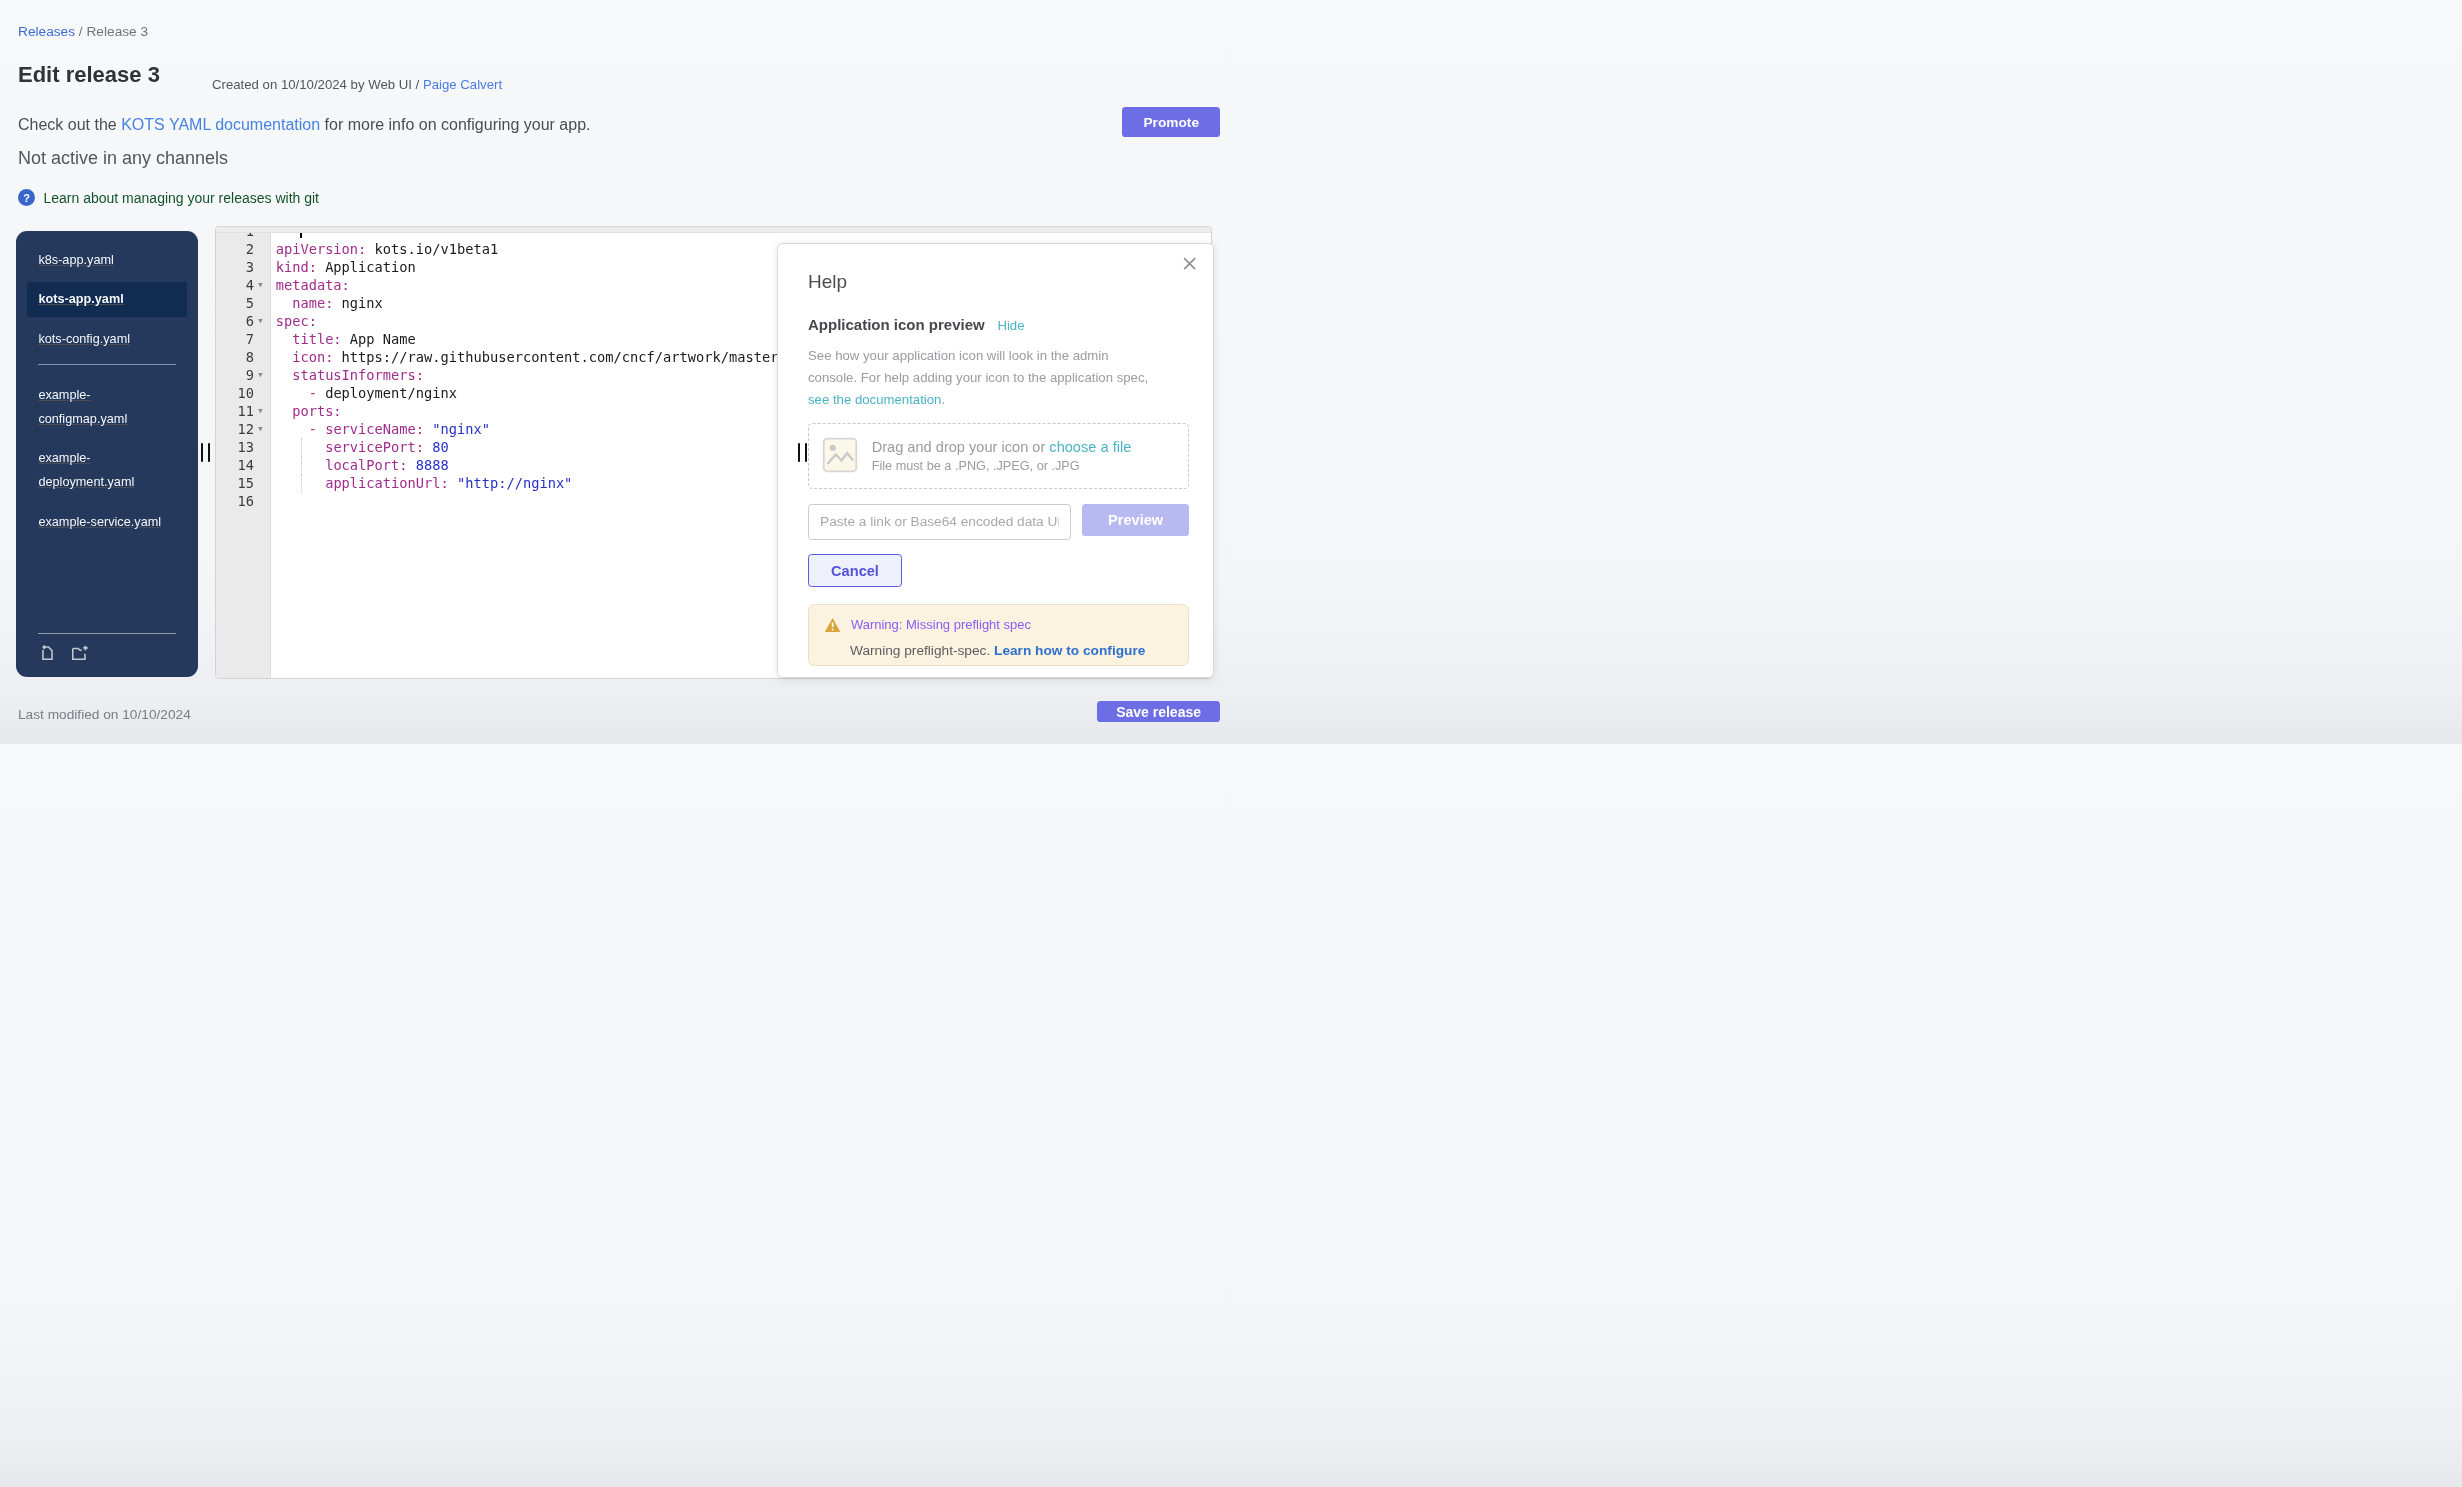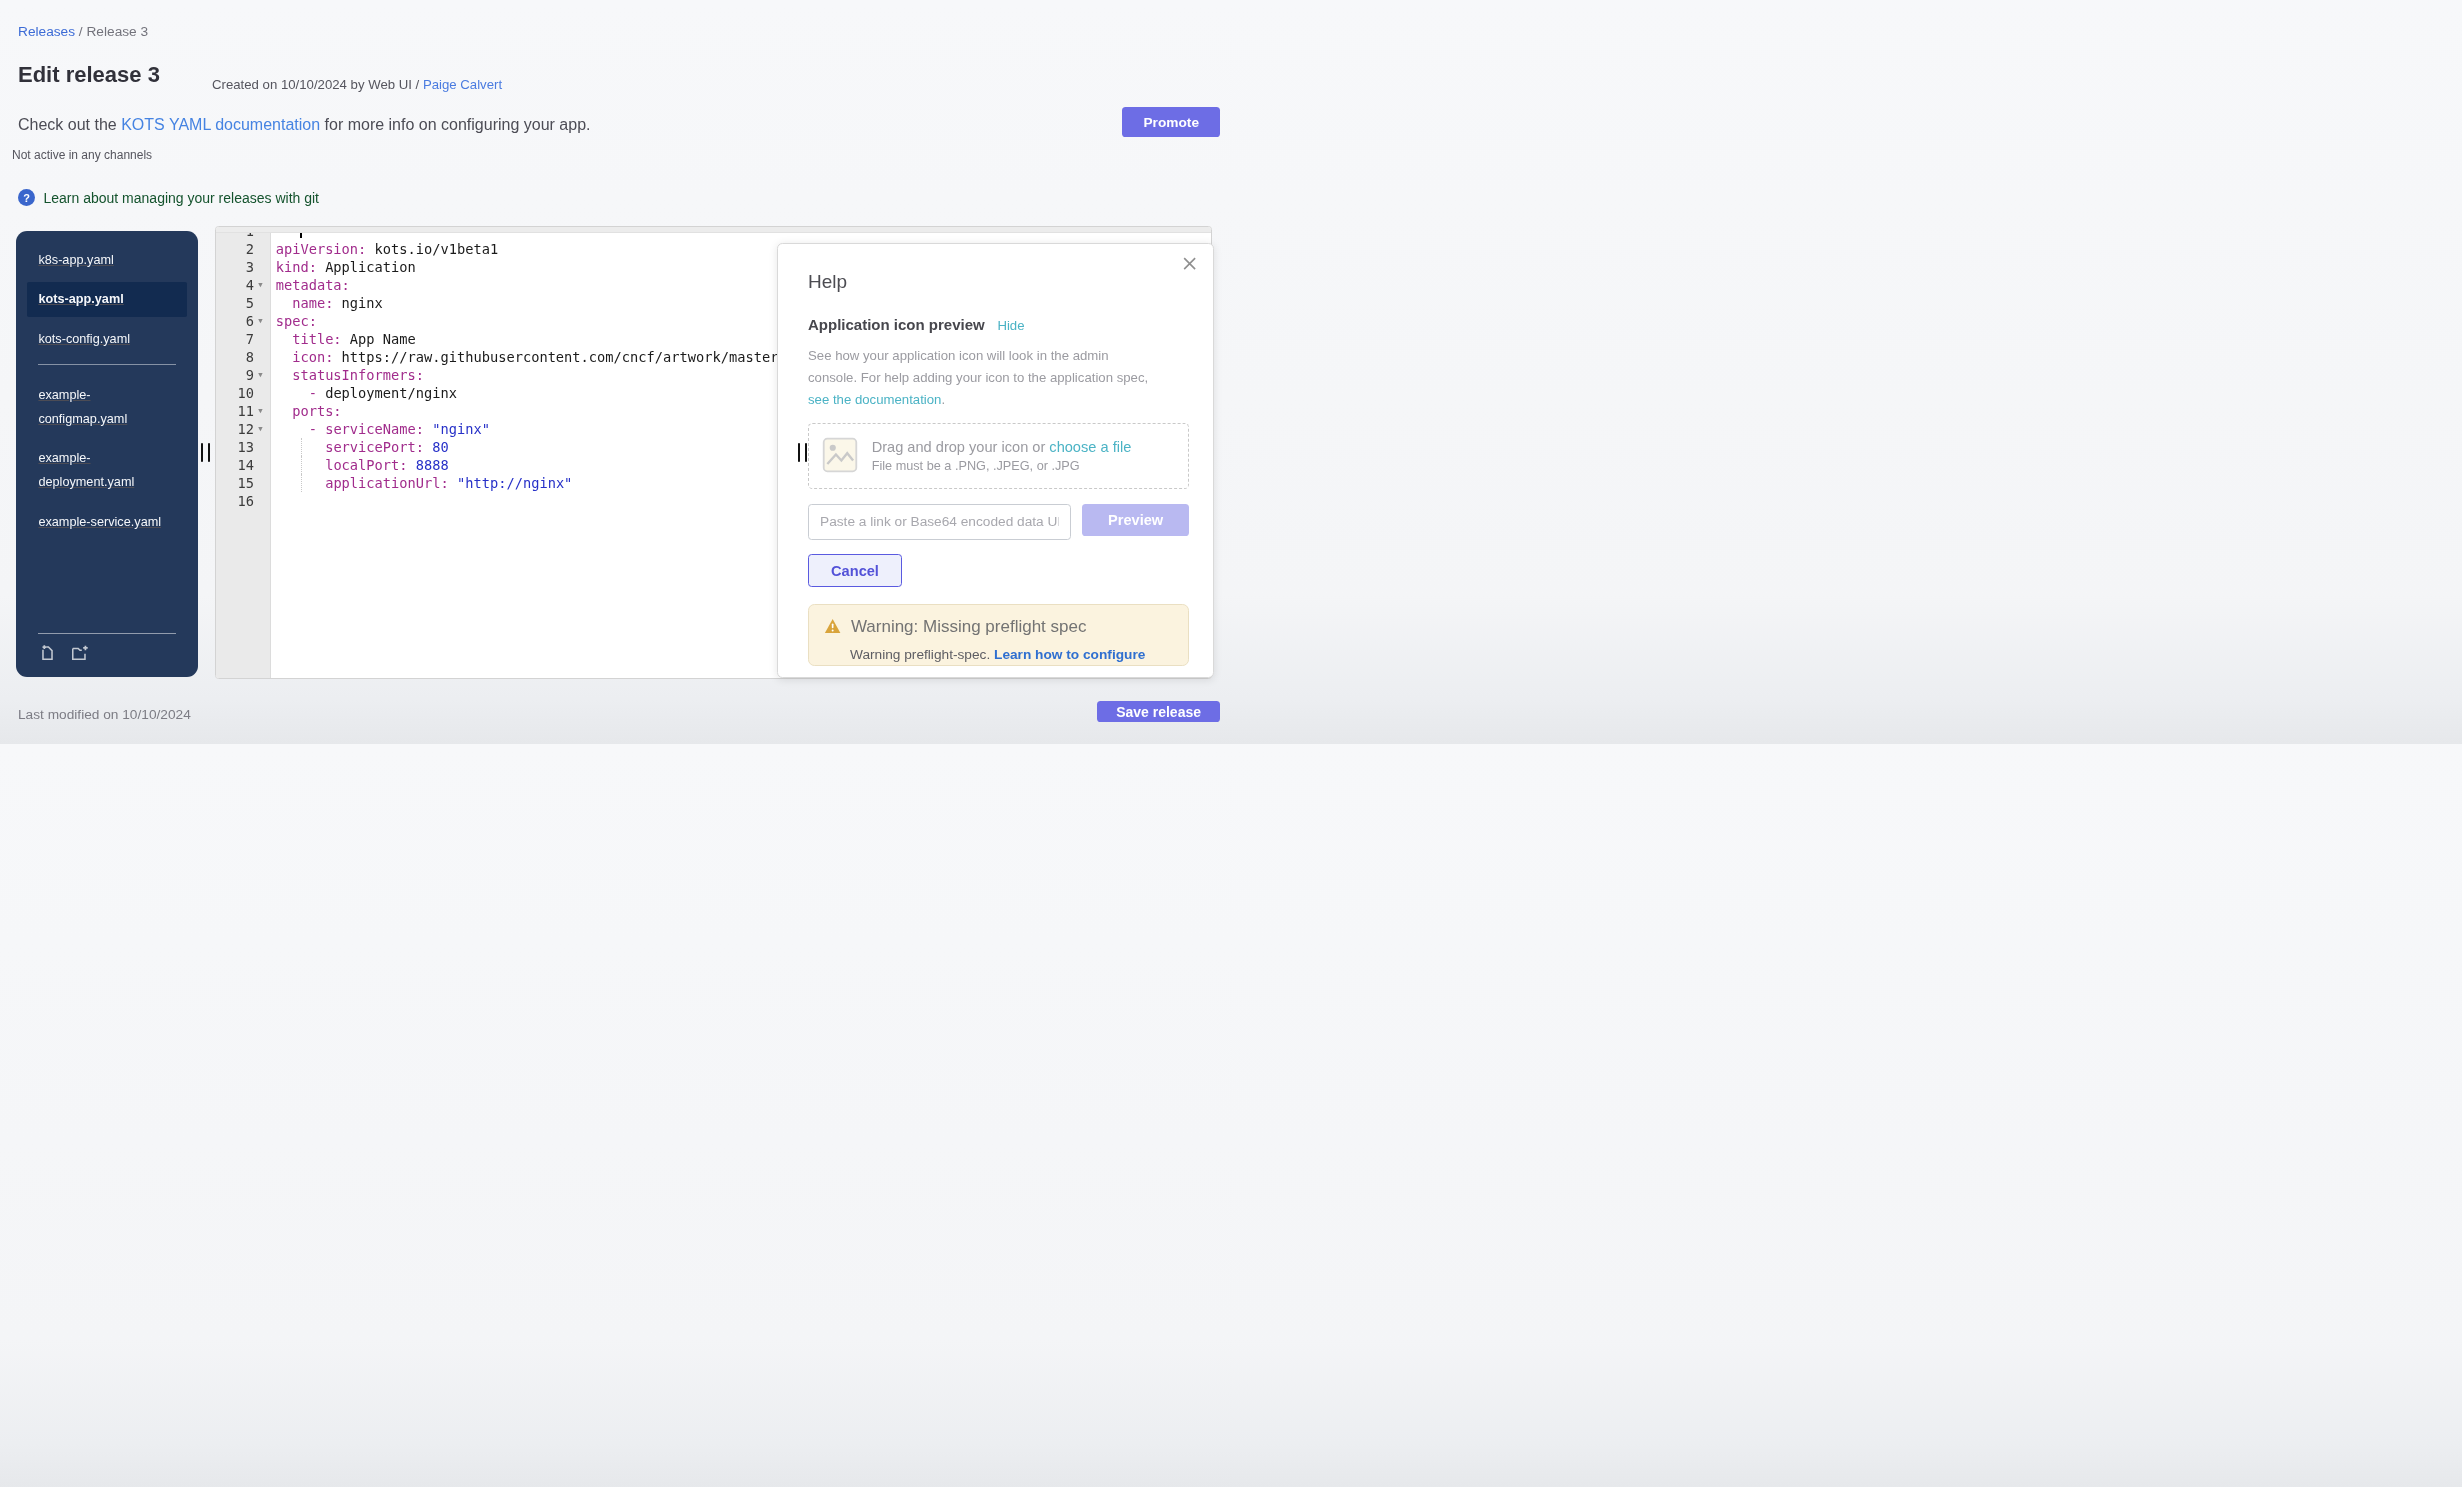--- a/index.html
+++ b/index.html
@@ -12,21 +12,21 @@
   a { text-decoration:none; cursor:pointer; }
 
   
   .breadcrumb { position:absolute; left:18px; top:24px; font-size:13.7px; color:#73737c; }
   .breadcrumb a { color:#3c6bd6; }
   .page-title { position:absolute; left:18px; top:62px; font-size:22px; font-weight:bold; color:#31313a; }
   .created-line { position:absolute; left:212px; top:77px; font-size:13.2px; color:#55555e; }
   .created-line a { color:#4a7be0; }
   .docs-line { position:absolute; left:18px; top:116px; font-size:16px; color:#4c4c55; }
   .docs-line a { color:#4583e2; }
-  .channel-status { position:absolute; left:12px; top:148px; font-size:12px; color:#55555e; }
+  .channel-status { position:absolute; left:18px; top:148px; font-size:18px; color:#55555e; }
   .git-row { position:absolute; left:18px; top:189px; display:flex; align-items:center; }
   .q-icon { width:17.3px; height:17.3px; border-radius:50%; background:#3a66cc; color:#fff;
             font-size:11px; font-weight:bold; display:flex; align-items:center; justify-content:center; }
   .git-row a { margin-left:8.2px; font-size:14px; color:#14532d; }
   .btn { border:none; border-radius:3.6px; font-family:Liberation Sans, sans-serif; cursor:pointer; font-weight:bold; color:#fff;text-align:center; }
   .promote-btn { position:absolute; right:11px; top:107px; height:30px; padding:0 21px;
                  background:#6d6de5; font-size:13.7px; }
 
   
   .file-sidebar { position:absolute; left:16.4px; top:231px; width:182px; height:446px;
@@ -85,21 +85,21 @@
   .drop-line2 { font-size:12.7px; color:#9b9ba1; margin-top:4.6px; }
   .link-row { margin-top:14.6px; display:flex; }
   .link-input { width:266px; height:36px; border:0.9px solid #c9cdd3; border-radius:3.6px;
                 padding:0 11px; font-size:13.7px; font-family:inherit; color:#4c4c55; background:#fff; }
   .link-input::placeholder { color:#a8a8ae; }
   .preview-btn { width:108px; height:32px; margin-left:11px; background:#b9b9f1; font-size:14.6px; }
   .cancel-btn { margin-top:14.6px; width:94px; height:33px; background:#eef0fc; border:0.9px solid #5a5ae0;
                 border-radius:3.6px; color:#5352d8; font-size:14.6px; font-weight:bold; font-family:inherit; cursor:pointer; }
   .warning-box { margin-top:16.4px; background:#fbf3df; border:0.9px solid #eadfc2; border-radius:6.4px;
                  padding:12px 14.6px 3.6px 14.6px; height:62px; overflow:hidden; }
-  .warn-row1 { display:flex; align-items:center; font-size:17px; color:#737373; }
+  .warn-row1 { display:flex; align-items:center; font-size:13px; color:#8b5cf6; }
   .warn-row1 svg { margin-right:10px; flex:none; }
   .warn-row2 { margin-top:10px; margin-left:26.4px; font-size:13.7px; color:#5d5d63; }
   .warn-row2 a { color:#2f6fd0; font-weight:600; }
 
   
   .last-modified { position:absolute; left:18px; top:707px; font-size:13.7px; color:#7c7c84; }
   .save-btn { position:absolute; right:11px; top:701px; height:21px; padding:0 19px;
               background:#6d6de5; font-size:14px; }
 </style>
 </head>

